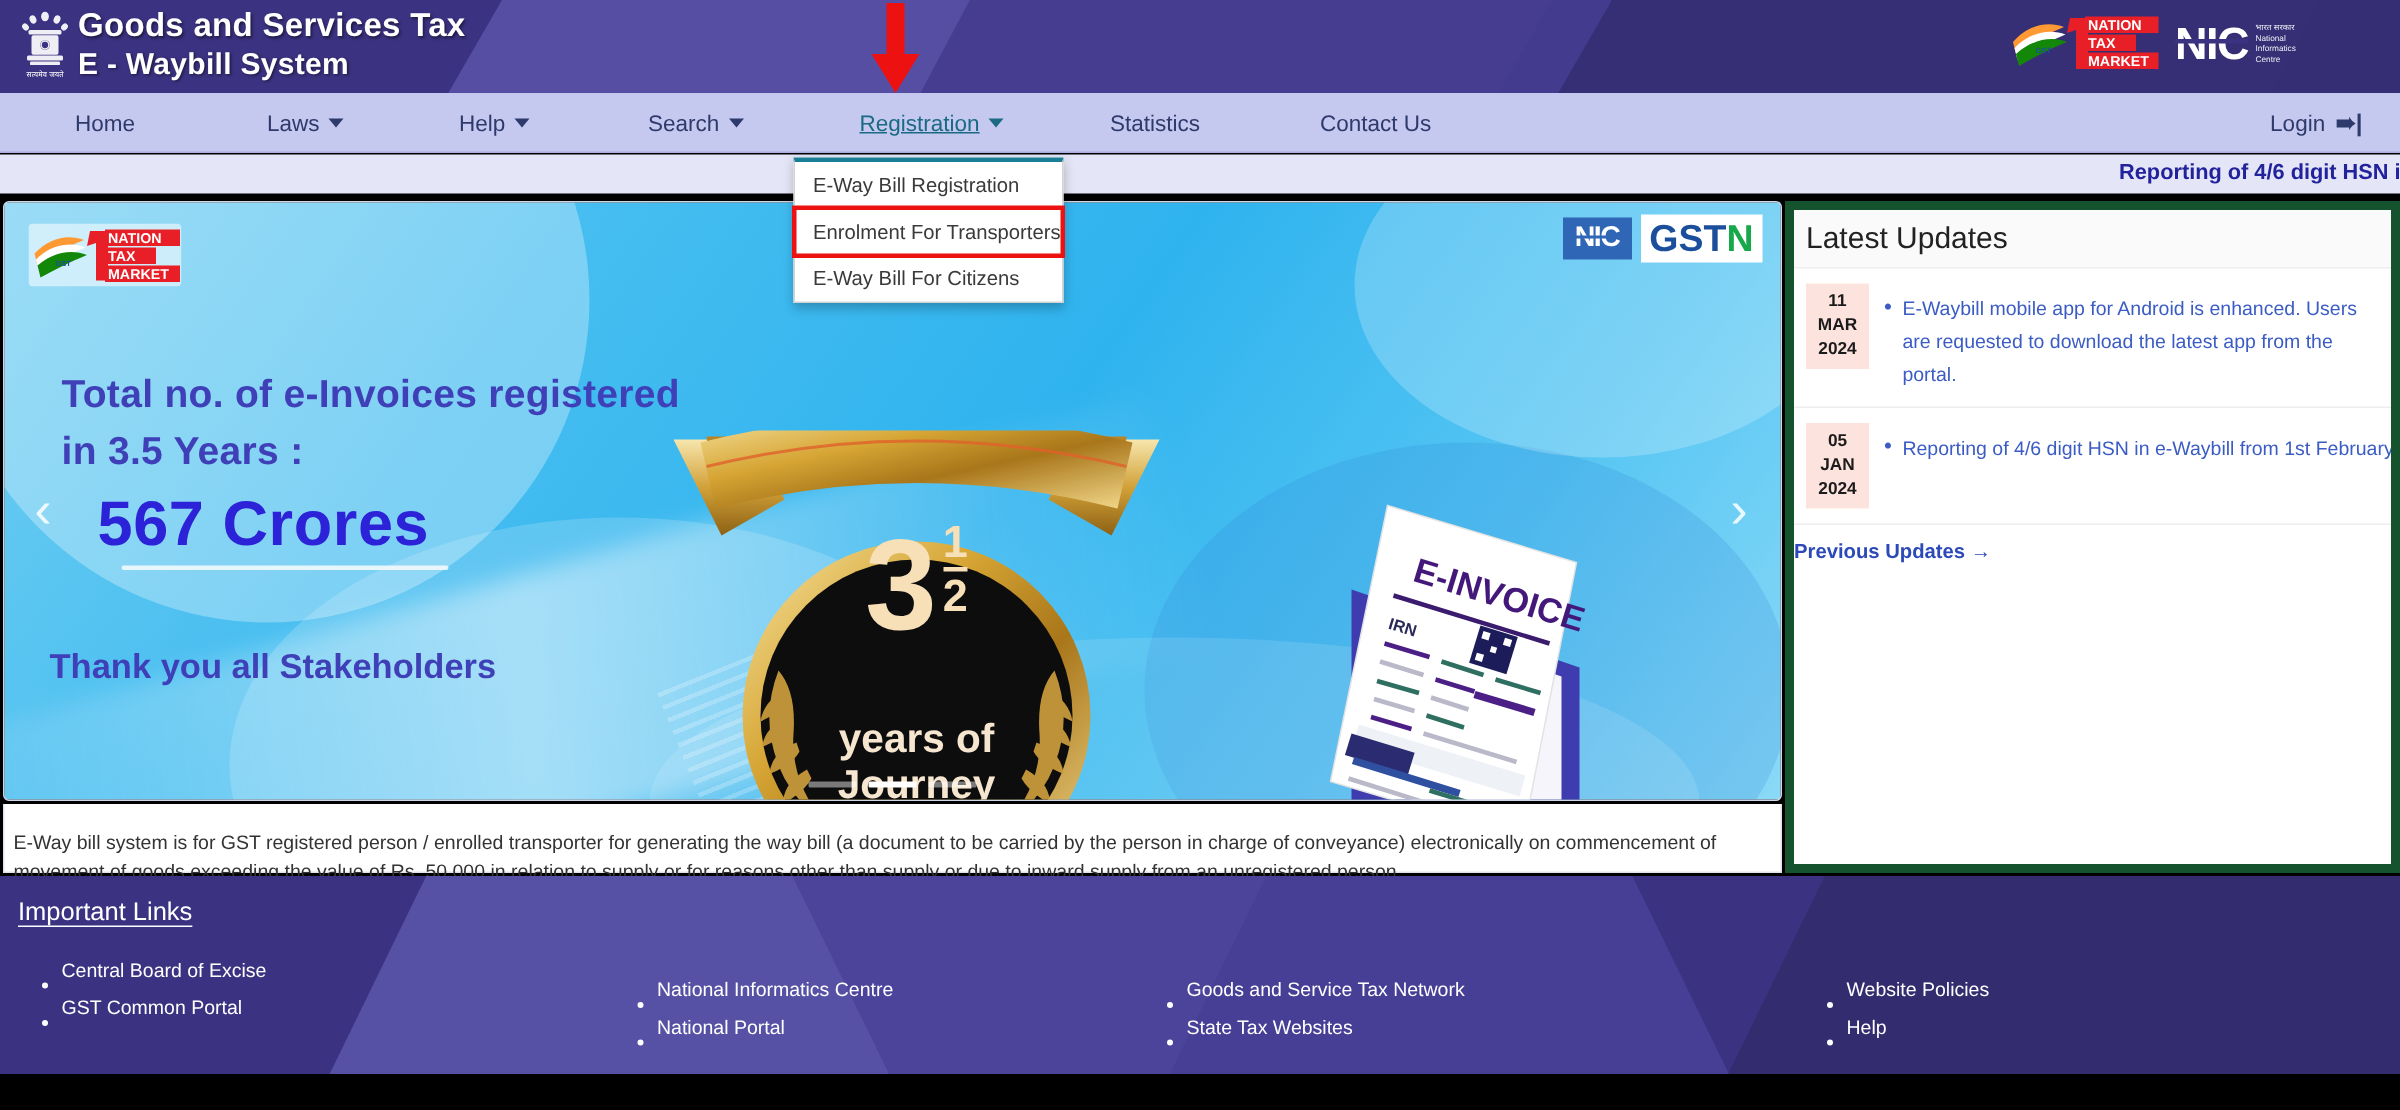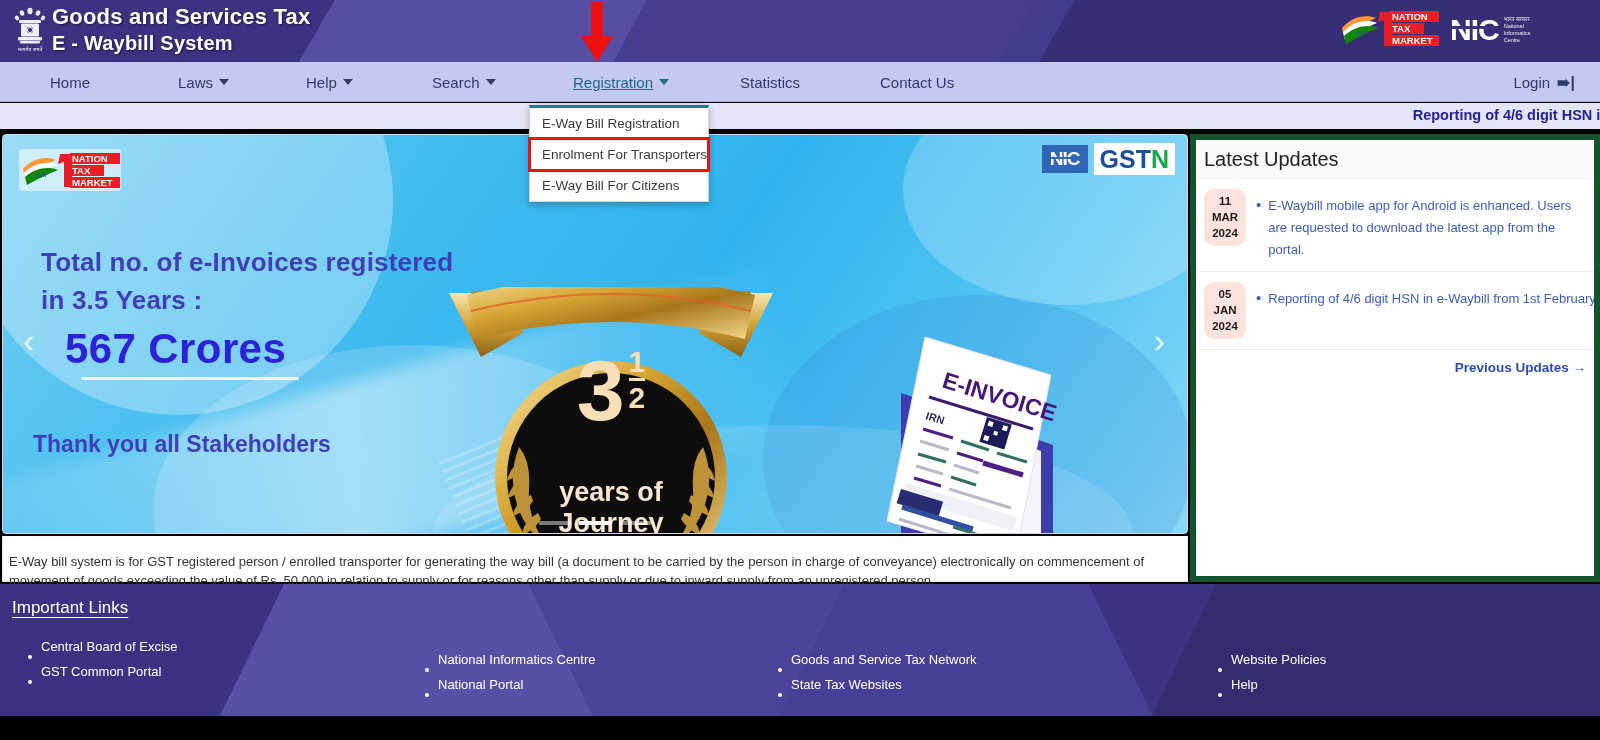--- a/index.html
+++ b/index.html
@@ -233,32 +233,32 @@
   .upd-head {
     height: 38px; display: flex; align-items: center; padding-left: 8px;
     font-size: 20px; color: #222; background: #fafafa;
   }
   .upd-row {
     display: flex; align-items: flex-start; gap: 10px;
     padding: 10px 4px 10px 8px; border-top: 1px solid #eeeeee;
   }
   .upd-date {
     flex: 0 0 42px; background: #fde3dd; text-align: center;
-    padding: 4px 0 5px; border-radius: 10px;
+    padding: 4px 0 5px; border-radius: 0;
     font-size: 11.5px; font-weight: 700; color: #1b1b1b; line-height: 16px;
   }
   .upd-body {
     flex: 1; display: flex; gap: 7px; font-size: 13px; color: #3b5cc4; line-height: 22px;
     padding-top: 6px;
   }
   .upd-bullet { color: #3b5cc4; font-size: 15px; line-height: 20px; }
   .upd-text { white-space: normal; }
   .upd-text.nowrap { white-space: nowrap; }
   .upd-foot {
-    border-top: 1px solid #eeeeee; padding: 10px 8px 0 0; text-align: right;
+    border-top: 1px solid #eeeeee; padding: 10px 8px 0 0; 
     font-size: 13.5px; font-weight: 700; color: #2b49b8; cursor: pointer;
   }
 
   
   .footer {
     position: absolute; left: 0; top: 584px; width: 1600px; height: 132px;
     background: #3b3281; overflow: hidden;
   }
   .f-bevel-1 {
     position: absolute; left: 250px; top: -60px; width: 560px; height: 260px;

